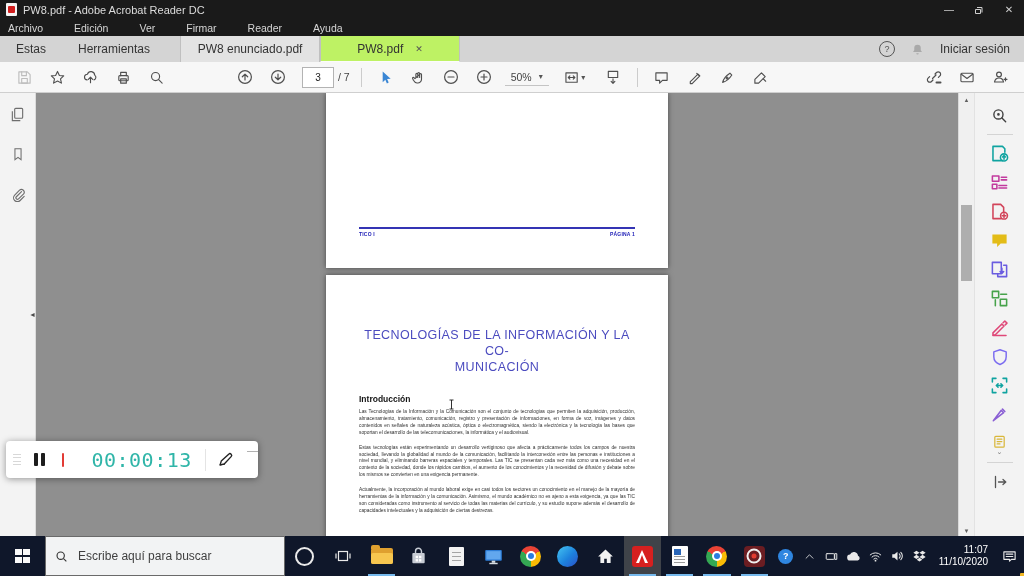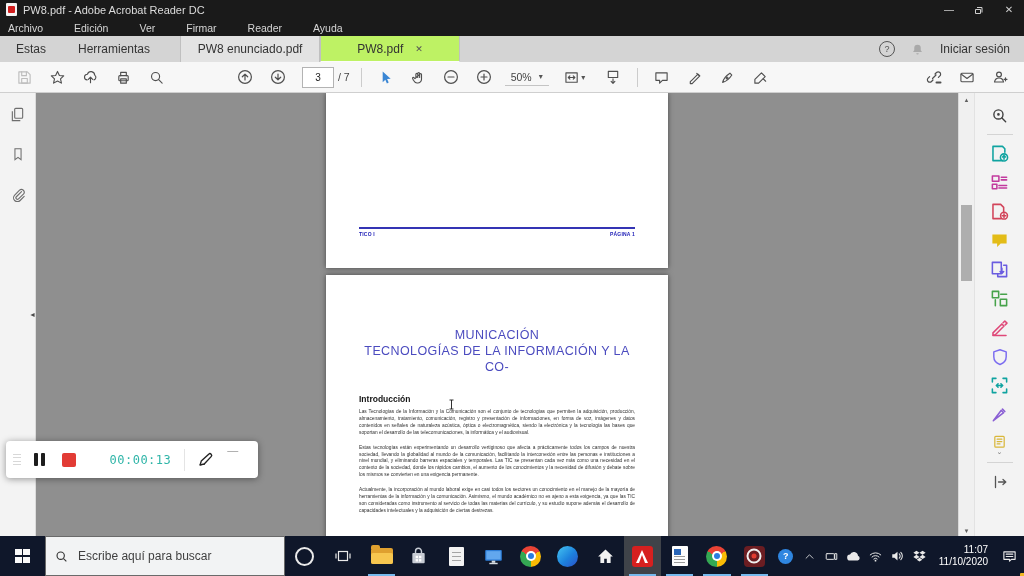--- a/index.html
+++ b/index.html
@@ -85,21 +85,21 @@
   .morechev{font-size:7px;color:#777;line-height:3px;}
 
   
   #recorder{position:absolute;left:6px;top:441px;width:252px;height:37px;background:#fff;border-radius:4px;
     box-shadow:0 1px 7px rgba(0,0,0,.4);display:flex;align-items:center;z-index:50;}
   .grip{display:flex;flex-direction:column;gap:2.5px;margin-left:7px;}
   .grip i{width:8px;height:1px;background:#d8d8d8;}
   .pausebtn{display:flex;gap:3.5px;margin-left:13px;}
   .pausebtn i{width:3.5px;height:13px;background:#1d1d1d;border-radius:1px;}
   .stopbtn{width:14px;height:14px;background:#e23b35;border-radius:2px;margin-left:17px;}
-  .rec-time{margin-left:34px;font-size:12px;color:#2fb5a8;font-family:"DejaVu Sans Mono",monospace;letter-spacing:.5px;}
+  .rec-time{margin-left:27px;font-size:20px;color:#2fb5a8;font-family:"DejaVu Sans Mono",monospace;letter-spacing:.5px;}
   .rec-sep{width:1px;height:22px;background:#e4e4e4;margin-left:13px;}
   .rec-pen{margin-left:12px;color:#222;display:flex;}
   .rec-min{margin-left:13px;color:#9a9a9a;font-size:11px;align-self:flex-start;padding-top:3px;}
 
   
   #taskbar{position:absolute;left:0;bottom:0;width:1024px;height:40px;background:#0f172a;display:flex;
     align-items:stretch;color:#f2f2f2;}
   .tb-start{width:46px;display:flex;align-items:center;justify-content:center;}
   .winlogo{display:grid;grid-template-columns:6.5px 6.5px;grid-template-rows:6.5px 6.5px;gap:1.5px;}
   .winlogo i{background:#fafafa;}
@@ -358,22 +358,22 @@
       <div class="page" id="page1">
         <div class="pfooter">
           <div class="rule"></div>
           <div class="row">
             <span>TICO I</span>
             <span>PÁGINA 1</span>
           </div>
         </div>
       </div>
       <div class="page" id="page2">
+        <div class="doc-title">TECNOLOGÍAS DE LA INFORMACIÓN Y LA CO-</div>
         <div class="doc-title">MUNICACIÓN</div>
-        <div class="doc-title">TECNOLOGÍAS DE LA INFORMACIÓN Y LA CO-</div>
         <div class="p2heading">Introducción</div>
         <p class="p2para">Las Tecnologías de la Información y la Comunicación son el conjunto de tecnologías que permiten la adquisición, producción, almacenamiento, tratamiento, comunicación, registro y presentación de informaciones, en forma de voz, imágenes y datos contenidos en señales de naturaleza acústica, óptica o electromagnética, siendo la electrónica y la tecnología las bases que soportan el desarrollo de las telecomunicaciones, la informática y el audiovisual.</p>
         <p class="p2para">Estas tecnologías están experimentando un desarrollo vertiginoso que afecta a prácticamente todos los campos de nuestra sociedad, llevando la globalidad al mundo de la comunicación, facilitando la interconexión entre las personas e instituciones a nivel mundial, y eliminando barreras espaciales y temporales. Las TIC se presentan cada vez más como una necesidad en el contexto de la sociedad, donde los rápidos cambios, el aumento de los conocimientos y la necesidad de difusión y debate sobre los mismos se convierten en una exigencia permanente.</p>
         <p class="p2para">Actualmente, la incorporación al mundo laboral exige en casi todos los sectores un conocimiento en el manejo de la mayoría de herramientas de la información y la comunicación. Asimismo, el mundo académico no es ajeno a esta exigencia, ya que las TIC son consideradas como instrumento al servicio de todas las materias del currículo, y su estudio supone además el desarrollo de capacidades intelectuales y la adquisición de ciertas destrezas.</p>
         <span id="textcursor">
           <svg width="7" height="11" viewBox="0 0 7 11">
               <path d="M1.5 1h4M1.5 10h4M3.5 1v9" stroke="#1a1a1a" stroke-width="0.9" fill="none"></path>
             </svg>
         </span>
       </div>

